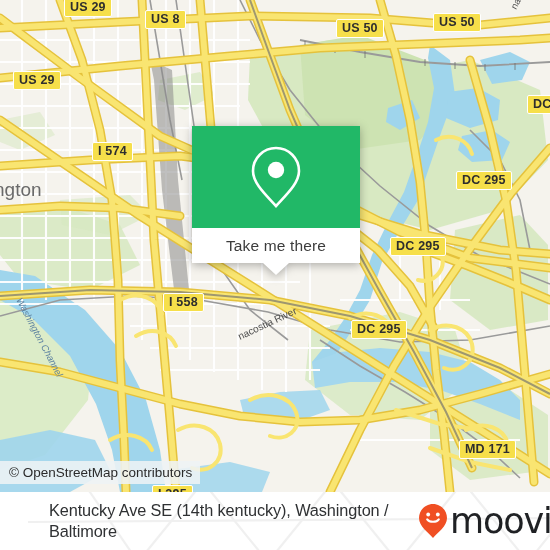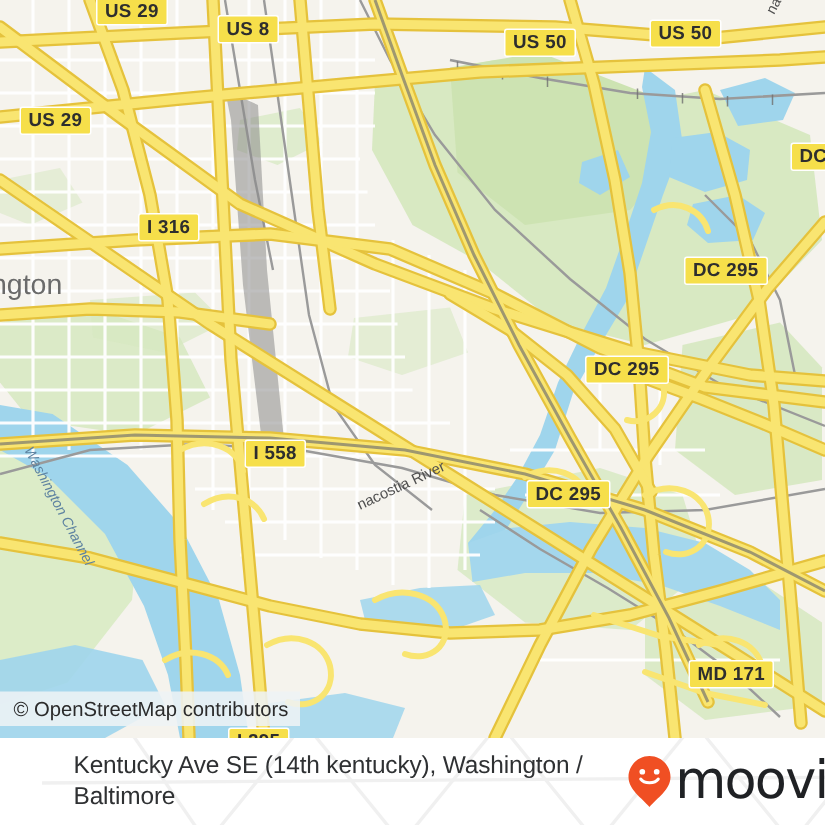--- a/index.html
+++ b/index.html
@@ -318,27 +318,40 @@
 
     <div id="shield-layer">
         <div style="position: absolute; left: 64px; top: -2px; background: rgb(246, 223, 74); color: rgb(46, 46, 46); border: 1.6px solid rgb(255, 255, 255); border-radius: 2px; padding: 1px 5px 2px; font-size: 12.5px; font-weight: bold; font-family: &quot;Liberation Sans&quot;, sans-serif; line-height: 14px; letter-spacing: 0.2px; white-space: nowrap; z-index: 20;"><span>US 29</span></div>
         <div style="position: absolute; left: 145px; top: 10px; background: rgb(246, 223, 74); color: rgb(46, 46, 46); border: 1.6px solid rgb(255, 255, 255); border-radius: 2px; padding: 1px 5px 2px; font-size: 12.5px; font-weight: bold; font-family: &quot;Liberation Sans&quot;, sans-serif; line-height: 14px; letter-spacing: 0.2px; white-space: nowrap; z-index: 20;"><span>US 8</span></div>
         <div style="position: absolute; left: 336px; top: 19px; background: rgb(246, 223, 74); color: rgb(46, 46, 46); border: 1.6px solid rgb(255, 255, 255); border-radius: 2px; padding: 1px 5px 2px; font-size: 12.5px; font-weight: bold; font-family: &quot;Liberation Sans&quot;, sans-serif; line-height: 14px; letter-spacing: 0.2px; white-space: nowrap; z-index: 20;"><span>US 50</span></div>
         <div style="position: absolute; left: 433px; top: 13px; background: rgb(246, 223, 74); color: rgb(46, 46, 46); border: 1.6px solid rgb(255, 255, 255); border-radius: 2px; padding: 1px 5px 2px; font-size: 12.5px; font-weight: bold; font-family: &quot;Liberation Sans&quot;, sans-serif; line-height: 14px; letter-spacing: 0.2px; white-space: nowrap; z-index: 20;"><span>US 50</span></div>
         <div style="position: absolute; left: 13px; top: 71px; background: rgb(246, 223, 74); color: rgb(46, 46, 46); border: 1.6px solid rgb(255, 255, 255); border-radius: 2px; padding: 1px 5px 2px; font-size: 12.5px; font-weight: bold; font-family: &quot;Liberation Sans&quot;, sans-serif; line-height: 14px; letter-spacing: 0.2px; white-space: nowrap; z-index: 20;"><span>US 29</span></div>
         <div style="position: absolute; left: 527px; top: 95px; background: rgb(246, 223, 74); color: rgb(46, 46, 46); border: 1.6px solid rgb(255, 255, 255); border-radius: 2px; padding: 1px 5px 2px; font-size: 12.5px; font-weight: bold; font-family: &quot;Liberation Sans&quot;, sans-serif; line-height: 14px; letter-spacing: 0.2px; white-space: nowrap; z-index: 20;"><span>DC</span></div>
         <div style="position: absolute; left: 456px; top: 171px; background: rgb(246, 223, 74); color: rgb(46, 46, 46); border: 1.6px solid rgb(255, 255, 255); border-radius: 2px; padding: 1px 5px 2px; font-size: 12.5px; font-weight: bold; font-family: &quot;Liberation Sans&quot;, sans-serif; line-height: 14px; letter-spacing: 0.2px; white-space: nowrap; z-index: 20;"><span>DC 295</span></div>
         <div style="position: absolute; left: 390px; top: 237px; background: rgb(246, 223, 74); color: rgb(46, 46, 46); border: 1.6px solid rgb(255, 255, 255); border-radius: 2px; padding: 1px 5px 2px; font-size: 12.5px; font-weight: bold; font-family: &quot;Liberation Sans&quot;, sans-serif; line-height: 14px; letter-spacing: 0.2px; white-space: nowrap; z-index: 20;"><span>DC 295</span></div>
-        <div style="position: absolute; left: 92px; top: 142px; background: rgb(246, 223, 74); color: rgb(46, 46, 46); border: 1.6px solid rgb(255, 255, 255); border-radius: 2px; padding: 1px 5px 2px; font-size: 12.5px; font-weight: bold; font-family: &quot;Liberation Sans&quot;, sans-serif; line-height: 14px; letter-spacing: 0.2px; white-space: nowrap; z-index: 20;"><span>I 316</span></div>
+        <div style="position: absolute; left: 92px; top: 142px; background: rgb(246, 223, 74); color: rgb(46, 46, 46); border: 1.6px solid rgb(255, 255, 255); border-radius: 2px; padding: 1px 5px 2px; font-size: 12.5px; font-weight: bold; font-family: &quot;Liberation Sans&quot;, sans-serif; line-height: 14px; letter-spacing: 0.2px; white-space: nowrap; z-index: 20;"><span>I 574</span></div>
         <div style="position: absolute; left: 163px; top: 293px; background: rgb(246, 223, 74); color: rgb(46, 46, 46); border: 1.6px solid rgb(255, 255, 255); border-radius: 2px; padding: 1px 5px 2px; font-size: 12.5px; font-weight: bold; font-family: &quot;Liberation Sans&quot;, sans-serif; line-height: 14px; letter-spacing: 0.2px; white-space: nowrap; z-index: 20;"><span>I 558</span></div>
         <div style="position: absolute; left: 351px; top: 320px; background: rgb(246, 223, 74); color: rgb(46, 46, 46); border: 1.6px solid rgb(255, 255, 255); border-radius: 2px; padding: 1px 5px 2px; font-size: 12.5px; font-weight: bold; font-family: &quot;Liberation Sans&quot;, sans-serif; line-height: 14px; letter-spacing: 0.2px; white-space: nowrap; z-index: 20;"><span>DC 295</span></div>
         <div style="position: absolute; left: 459px; top: 440px; background: rgb(246, 223, 74); color: rgb(46, 46, 46); border: 1.6px solid rgb(255, 255, 255); border-radius: 2px; padding: 1px 5px 2px; font-size: 12.5px; font-weight: bold; font-family: &quot;Liberation Sans&quot;, sans-serif; line-height: 14px; letter-spacing: 0.2px; white-space: nowrap; z-index: 20;"><span>MD 171</span></div>
         <div style="position: absolute; left: 152px; top: 485px; background: rgb(246, 223, 74); color: rgb(46, 46, 46); border: 1.6px solid rgb(255, 255, 255); border-radius: 2px; padding: 1px 5px 2px; font-size: 12.5px; font-weight: bold; font-family: &quot;Liberation Sans&quot;, sans-serif; line-height: 14px; letter-spacing: 0.2px; white-space: nowrap; z-index: 20;"><span>I 295</span></div>
       </div>
 
+    <div id="popup">
+      <div id="popup-head">
+        <svg width="58" height="70" viewBox="0 0 58 70">
+          <path d="M29 6 C 16.3 6, 6 16.3, 6 29 C 6 41, 18 52, 29 64
+                   C 40 52, 52 41, 52 29 C 52 16.3, 41.7 6, 29 6 Z" fill="none" stroke="#ffffff" stroke-width="2.6"></path>
+          <circle cx="29" cy="28" r="8.2" fill="#ffffff"></circle>
+        </svg>
+      </div>
+      <div id="popup-body">
+        <span id="popup-label">Take me there</span>
+      </div>
+      <div id="popup-tail"></div>
+    </div>
 
     <div id="attribution">
       <span>© OpenStreetMap contributors</span>
     </div>
   </div>
 
   <div id="footer">
     <svg id="footer-watermark" width="550" height="58" viewBox="0 0 550 58">
       <g stroke="#f0f0f0" stroke-width="2.2" fill="none">
         <path d="M55 -10 L110 70"></path>

